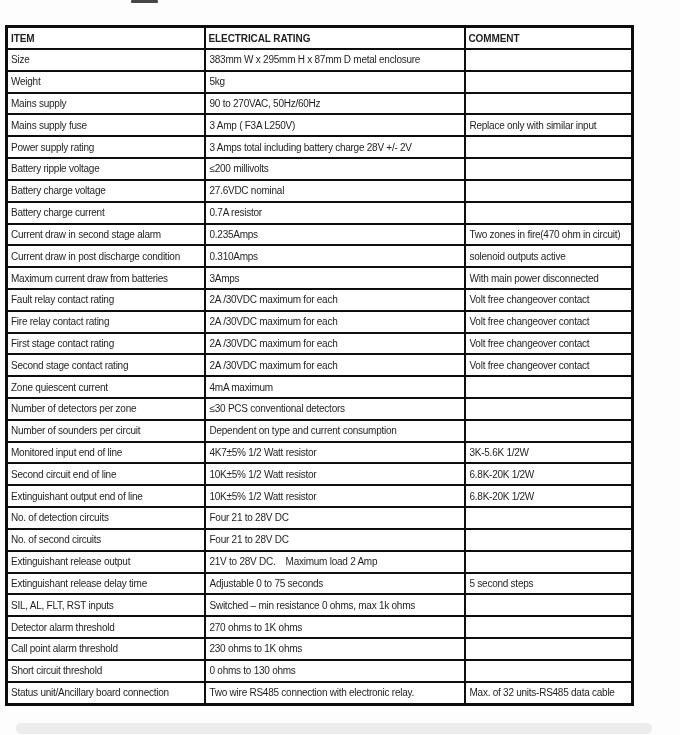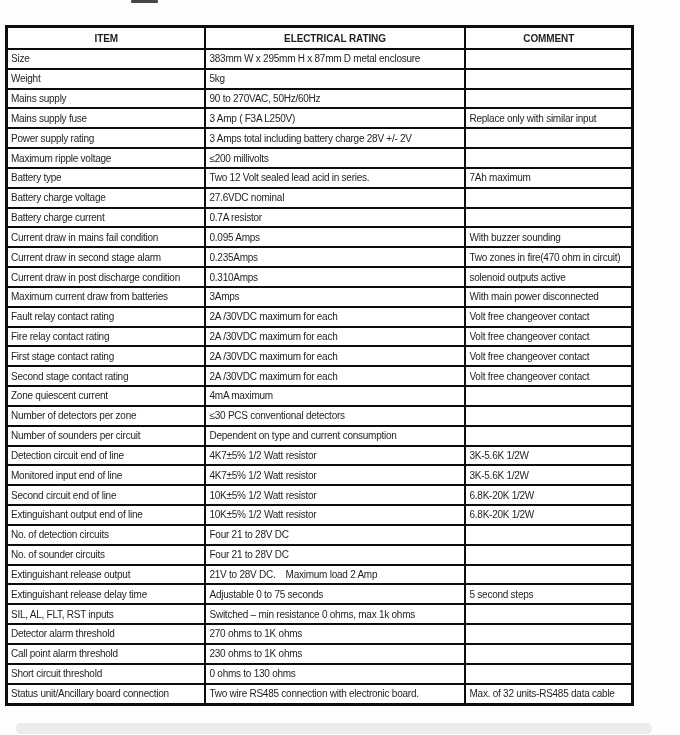--- a/index.html
+++ b/index.html
@@ -46,21 +46,21 @@
     color: #1f1f1f;
     padding: 0 2px 0 3px;
     overflow: hidden;
     white-space: nowrap;
     vertical-align: middle;
     text-align: left;
   }
   .spec-table thead th {
     height: 20px;
     font-weight: bold;
-    text-align: center;
+    text-align: left;
     letter-spacing: -0.1px;
   }
   .spec-table td.c-rating,
   .spec-table td.c-comment {
     padding-left: 4px;
   }
   
   .torn-fragment {
     position: absolute;
     left: 131px;
@@ -127,48 +127,38 @@
         <td class="c-comment">Replace only with similar input</td>
       </tr>
 
       <tr>
         <td class="c-item">Power supply rating</td>
         <td class="c-rating">3 Amps total including battery charge 28V +/- 2V</td>
         <td class="c-comment"></td>
       </tr>
 
       <tr>
-        <td class="c-item">Maximum ripple voltage</td>
+        <td class="c-item">Battery ripple voltage</td>
         <td class="c-rating">≤200 millivolts</td>
         <td class="c-comment"></td>
       </tr>
 
-      <tr>
-        <td class="c-item">Battery type</td>
-        <td class="c-rating">Two 12 Volt sealed lead acid in series.</td>
-        <td class="c-comment">7Ah maximum</td>
-      </tr>
 
       <tr>
         <td class="c-item">Battery charge voltage</td>
         <td class="c-rating">27.6VDC nominal</td>
         <td class="c-comment"></td>
       </tr>
 
       <tr>
         <td class="c-item">Battery charge current</td>
         <td class="c-rating">0.7A resistor</td>
         <td class="c-comment"></td>
       </tr>
 
-      <tr>
-        <td class="c-item">Current draw in mains fail condition</td>
-        <td class="c-rating">0.095 Amps</td>
-        <td class="c-comment">With buzzer sounding</td>
-      </tr>
 
       <tr>
         <td class="c-item">Current draw in second stage alarm</td>
         <td class="c-rating">0.235Amps</td>
         <td class="c-comment">Two zones in fire(470 ohm in circuit)</td>
       </tr>
 
       <tr>
         <td class="c-item">Current draw in post discharge condition</td>
         <td class="c-rating">0.310Amps</td>
@@ -219,25 +209,20 @@
         <td class="c-rating">≤30 PCS conventional detectors</td>
         <td class="c-comment"></td>
       </tr>
 
       <tr>
         <td class="c-item">Number of sounders per circuit</td>
         <td class="c-rating">Dependent on type and current consumption</td>
         <td class="c-comment"></td>
       </tr>
 
-      <tr>
-        <td class="c-item">Detection circuit end of line</td>
-        <td class="c-rating">4K7±5% 1/2 Watt resistor</td>
-        <td class="c-comment">3K-5.6K 1/2W</td>
-      </tr>
 
       <tr>
         <td class="c-item">Monitored input end of line</td>
         <td class="c-rating">4K7±5% 1/2 Watt resistor</td>
         <td class="c-comment">3K-5.6K 1/2W</td>
       </tr>
 
       <tr>
         <td class="c-item">Second circuit end of line</td>
         <td class="c-rating">10K±5% 1/2 Watt resistor</td>
@@ -250,21 +235,21 @@
         <td class="c-comment">6.8K-20K 1/2W</td>
       </tr>
 
       <tr>
         <td class="c-item">No. of detection circuits</td>
         <td class="c-rating">Four 21 to 28V DC</td>
         <td class="c-comment"></td>
       </tr>
 
       <tr>
-        <td class="c-item">No. of sounder circuits</td>
+        <td class="c-item">No. of second circuits</td>
         <td class="c-rating">Four 21 to 28V DC</td>
         <td class="c-comment"></td>
       </tr>
 
       <tr>
         <td class="c-item">Extinguishant release output</td>
         <td class="c-rating">21V to 28V DC.&nbsp;&nbsp;&nbsp;&nbsp;Maximum load 2 Amp</td>
         <td class="c-comment"></td>
       </tr>
 
@@ -293,19 +278,19 @@
       </tr>
 
       <tr>
         <td class="c-item">Short circuit threshold</td>
         <td class="c-rating">0 ohms to 130 ohms</td>
         <td class="c-comment"></td>
       </tr>
 
       <tr>
         <td class="c-item">Status unit/Ancillary board connection</td>
-        <td class="c-rating">Two wire RS485 connection with electronic board.</td>
+        <td class="c-rating">Two wire RS485 connection with electronic relay.</td>
         <td class="c-comment">Max. of 32 units-RS485 data cable</td>
       </tr>
     </tbody>
 </table>
 
 <div class="bottom-smudge"></div>
 
 </body></html>

